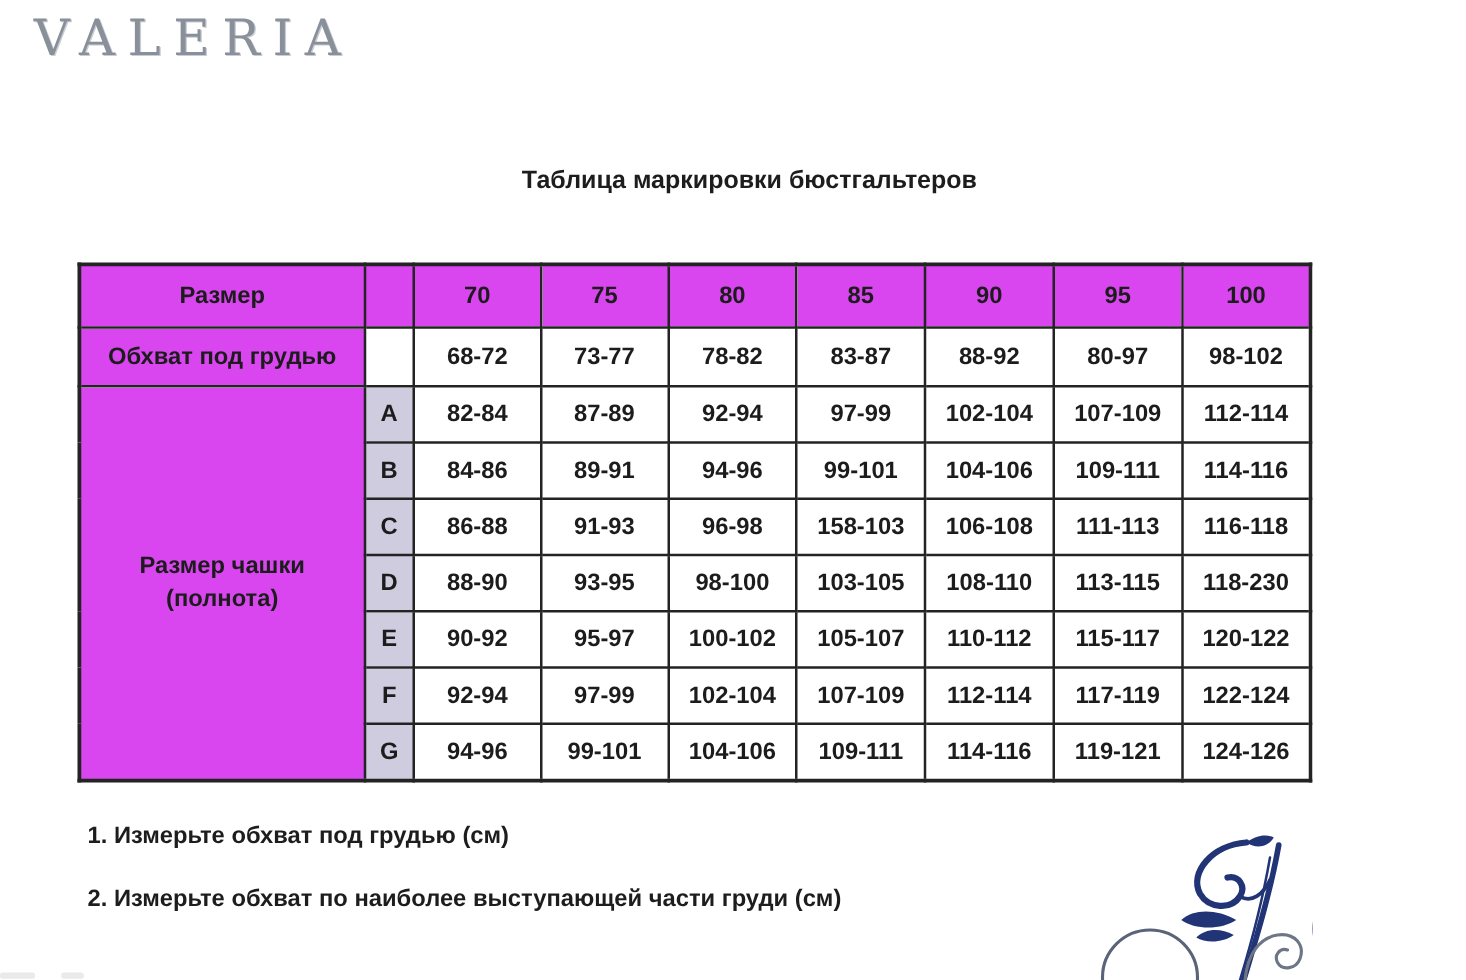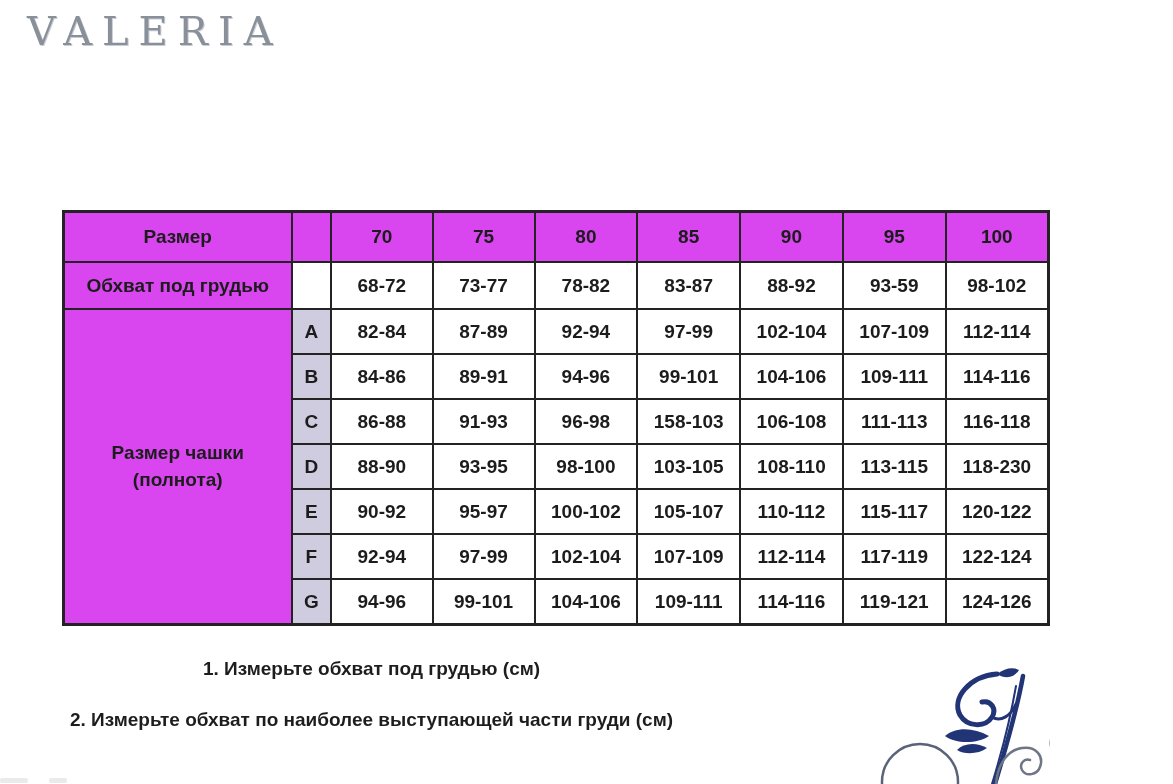--- a/index.html
+++ b/index.html
@@ -32,36 +32,37 @@
     text-align:center; padding:0; overflow:hidden;
   }
   td.left { text-align:left; padding-left:13px; }
   .bg-tan { background:#d946ef; }
   .bg-lav { background:#cfccdf; }
   .cup-label-cell { line-height:1.4; vertical-align:middle; }
   .instructions {
     position:absolute; left:70px; top:658px;
     font-size:19px; font-weight:bold; color:#1d1d1d;
   }
-  .instructions .line { margin-bottom:29px; white-space:nowrap;text-align:center; }
+  .instructions .line { margin-bottom:29px; white-space:nowrap; }
   .flourish { position:absolute; left:845px; top:660px; }
   .cutoff-hint {
     position:absolute; top:778px; height:5px;
     background:#d9d9d9; opacity:0.55; border-radius:2px;
   }
   .hint-a { left:0; width:28px; }
   .hint-b { left:49px; width:18px; }
 </style>
 </head>
 <body>
 
 <div class="page">
 
   <div class="logo">VALERIA</div>
 
+  <div class="title">Таблица маркировки бюстгальтеров</div>
 
   <table class="size-table">
     <colgroup>
       <col style="width:248px">
       <col style="width:43px">
       <col style="width:112px">
         <col style="width:112px">
         <col style="width:112px">
       <col style="width:112px">
         <col style="width:112px">
@@ -81,21 +82,21 @@
           <td class="bg-tan">100</td>
         </tr>
         <tr>
           <td class="bg-tan left" style="height: 45px;">Обхват под грудью</td>
           <td></td>
           <td>68-72</td>
           <td>73-77</td>
           <td>78-82</td>
           <td>83-87</td>
           <td>88-92</td>
-          <td>93-59</td>
+          <td>80-97</td>
           <td>98-102</td>
         </tr>
         <tr>
           <td class="bg-tan left cup-label-cell" rowspan="7" style="height: 43px; text-align: center;">
             <div>Размер чашки</div>
             <div>(полнота)</div>
           </td>
           <td class="bg-lav" style="height: 43px;">A</td>
           <td>82-84</td>
           <td>87-89</td>

